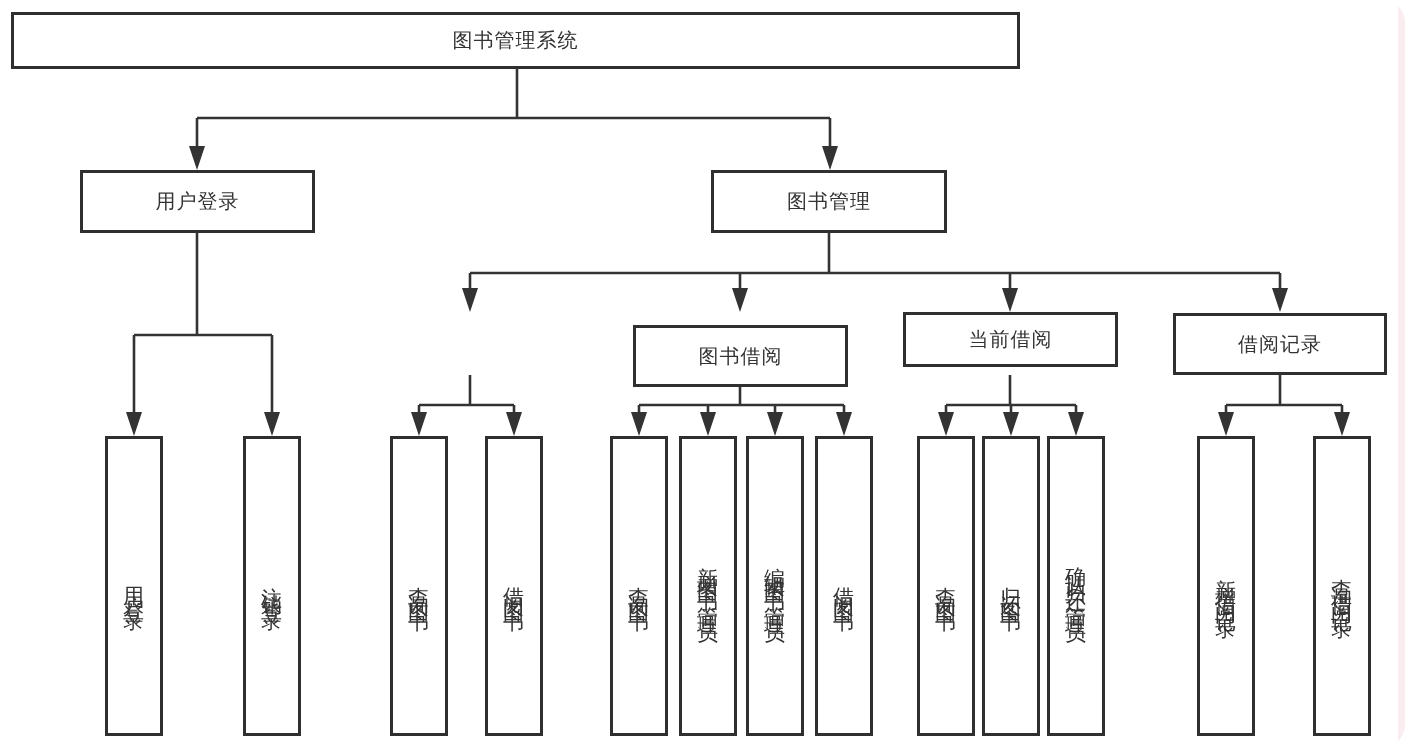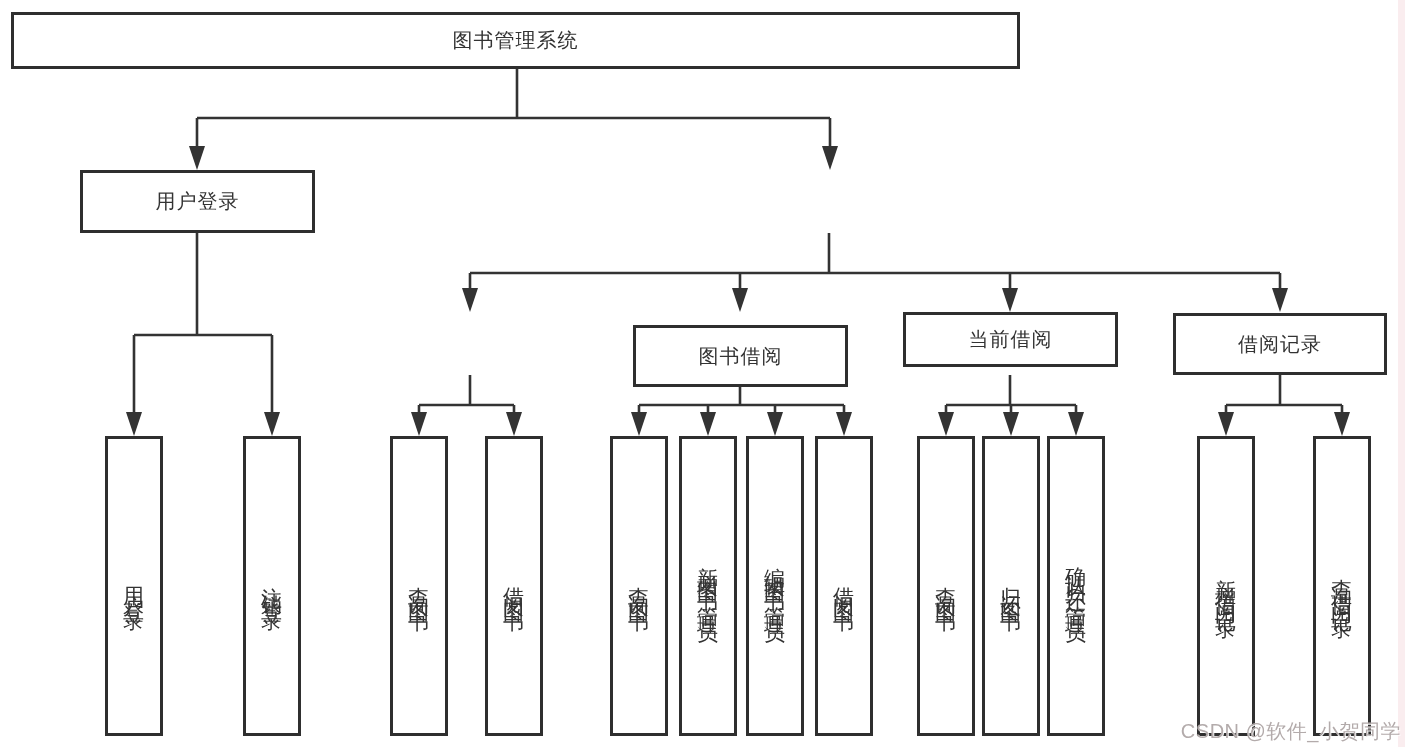--- a/index.html
+++ b/index.html
@@ -3,20 +3,21 @@
 <meta charset="utf-8">
 <style>
   html,body{margin:0;padding:0;background:#ffffff;}
   .canvas{
     position:relative;
     width:1405px;height:747px;
     background:#ffffff;
     overflow:hidden;
     font-family:"Liberation Sans","DejaVu Sans",sans-serif;
     color:#333333;
+    border-radius:22px;
   }
   .connectors{
     position:absolute;left:0;top:0;width:1405px;height:747px;
     pointer-events:none;
   }
   .node{
     position:absolute;
     box-sizing:border-box;
     background:#ffffff;
     border:3px solid #2f2f2f;
@@ -90,20 +91,23 @@
       M1334 412 L1350 412 L1342 436 Z"></path>
   </svg>
 
   <div class="node" style="left:11px;top:12px;width:1009px;height:57px">
     <span>图书管理系统</span>
   </div>
 
   <div class="node" style="left:80px;top:170px;width:235px;height:63px">
     <span>用户登录</span>
   </div>
+  <div class="node" style="left:711px;top:170px;width:236px;height:63px">
+    <span>图书管理</span>
+  </div>
 
   <div class="node" style="left:633px;top:325px;width:215px;height:62px">
     <span>图书借阅</span>
   </div>
   <div class="node" style="left:903px;top:312px;width:215px;height:55px">
     <span>当前借阅</span>
   </div>
   <div class="node" style="left:1173px;top:313px;width:214px;height:62px">
     <span>借阅记录</span>
   </div>
@@ -147,15 +151,14 @@
 
   <div class="node leaf" style="left:1197px;top:436px;width:58px;height:300px">
     <span>新增借阅记录</span>
   </div>
   <div class="node leaf" style="left:1313px;top:436px;width:58px;height:300px">
     <span>查询借阅记录</span>
   </div>
 
   <div class="edge-tint"></div>
 
-  <div class="watermark">CSDN @软件_小贺同学</div>
 
 </div>
 
 </body></html>

